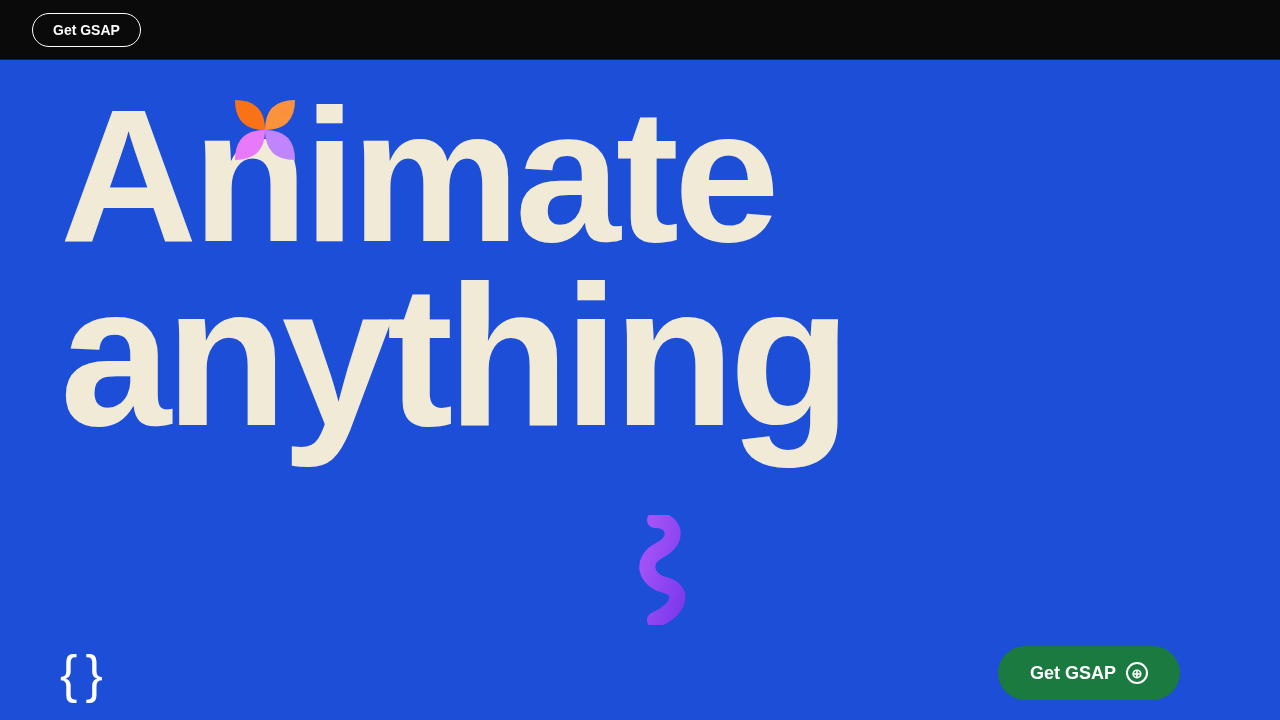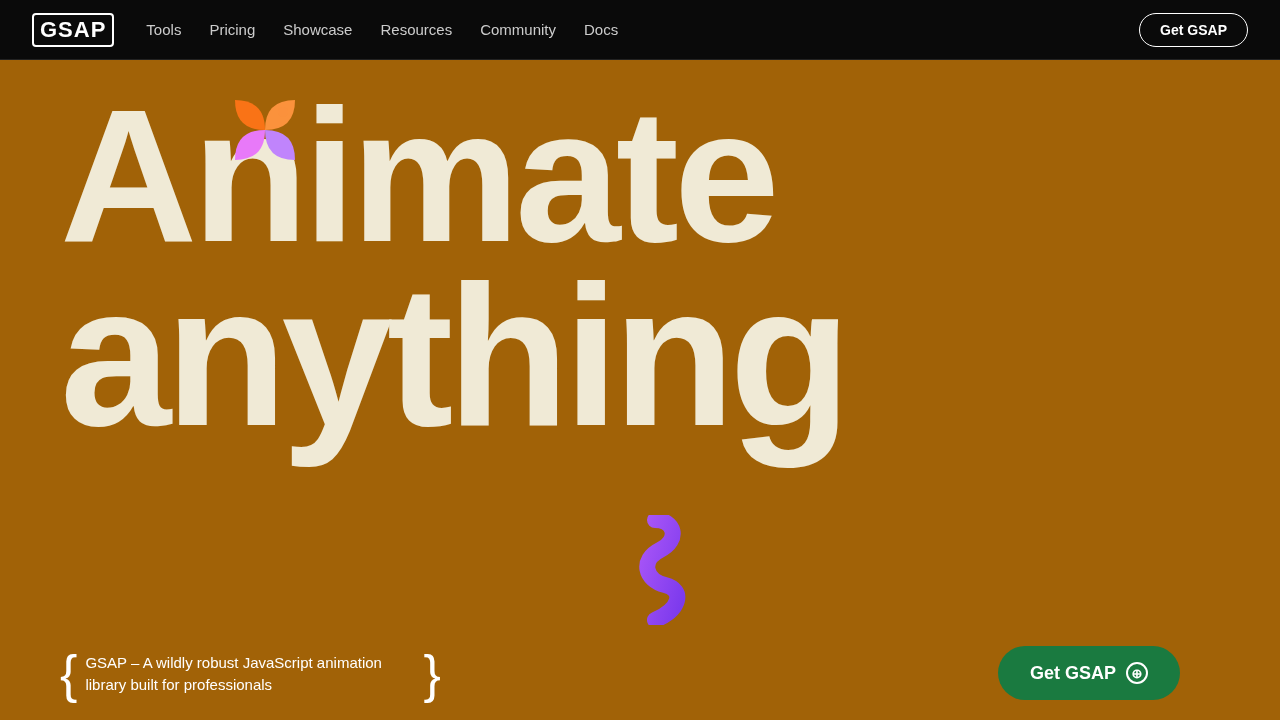--- a/index.html
+++ b/index.html
@@ -67,21 +67,21 @@
       font-size: 14px;
       font-weight: 600;
       cursor: pointer;
     }
 
     
     .hero {
       position: relative;
       width: 1280px;
       height: 660px;
-      background-color: #a16207;
+      background-color: #1d4ed8;
       overflow: hidden;
       display: flex;
       flex-direction: column;
       justify-content: flex-start;
       padding-top: 30px;
     }
 
     .hero-headline {
       position: absolute;
       top: 30px;
@@ -187,31 +187,20 @@
       display: flex;
       align-items: center;
       justify-content: center;
       font-size: 13px;
     }
   </style>
 </head>
 <body>
 
 <nav class="navbar">
-  <div class="nav-left">
-    <div class="logo">GSAP</div>
-    <div class="nav-links">
-      <a class="nav-link">Tools</a>
-      <a class="nav-link">Pricing</a>
-      <a class="nav-link">Showcase</a>
-      <a class="nav-link">Resources</a>
-      <a class="nav-link">Community</a>
-      <a class="nav-link">Docs</a>
-    </div>
-  </div>
   <button class="get-gsap-btn">Get GSAP</button>
 </nav>
 
 <section class="hero">
 
   <div class="gsap-icon">
     <svg viewBox="0 0 100 100" width="100" height="100">
 
       <path d="M50,50 Q20,50 20,20 Q50,20 50,50Z" fill="#f97316"></path>
 
@@ -237,21 +226,20 @@
           <stop offset="0%" style="stop-color:#a855f7"></stop>
           <stop offset="100%" style="stop-color:#7c3aed"></stop>
         </linearGradient>
       </defs>
       <path d="M35,5 C55,5 60,25 40,35 C20,45 25,65 45,70 C65,75 60,95 35,105" stroke="url(#squigGrad)" stroke-width="16" fill="none" stroke-linecap="round"></path>
     </svg>
   </div>
 
   <div class="hero-description">
     <span class="brace-left">{</span>
-    <p class="desc-text">GSAP – A wildly robust JavaScript animation library built for professionals</p>
     <span class="brace-right">}</span>
   </div>
 
   <button class="get-gsap-bottom">
     <span>Get GSAP</span>
     <span class="circle-icon">⊕</span>
   </button>
 
 </section>
 

